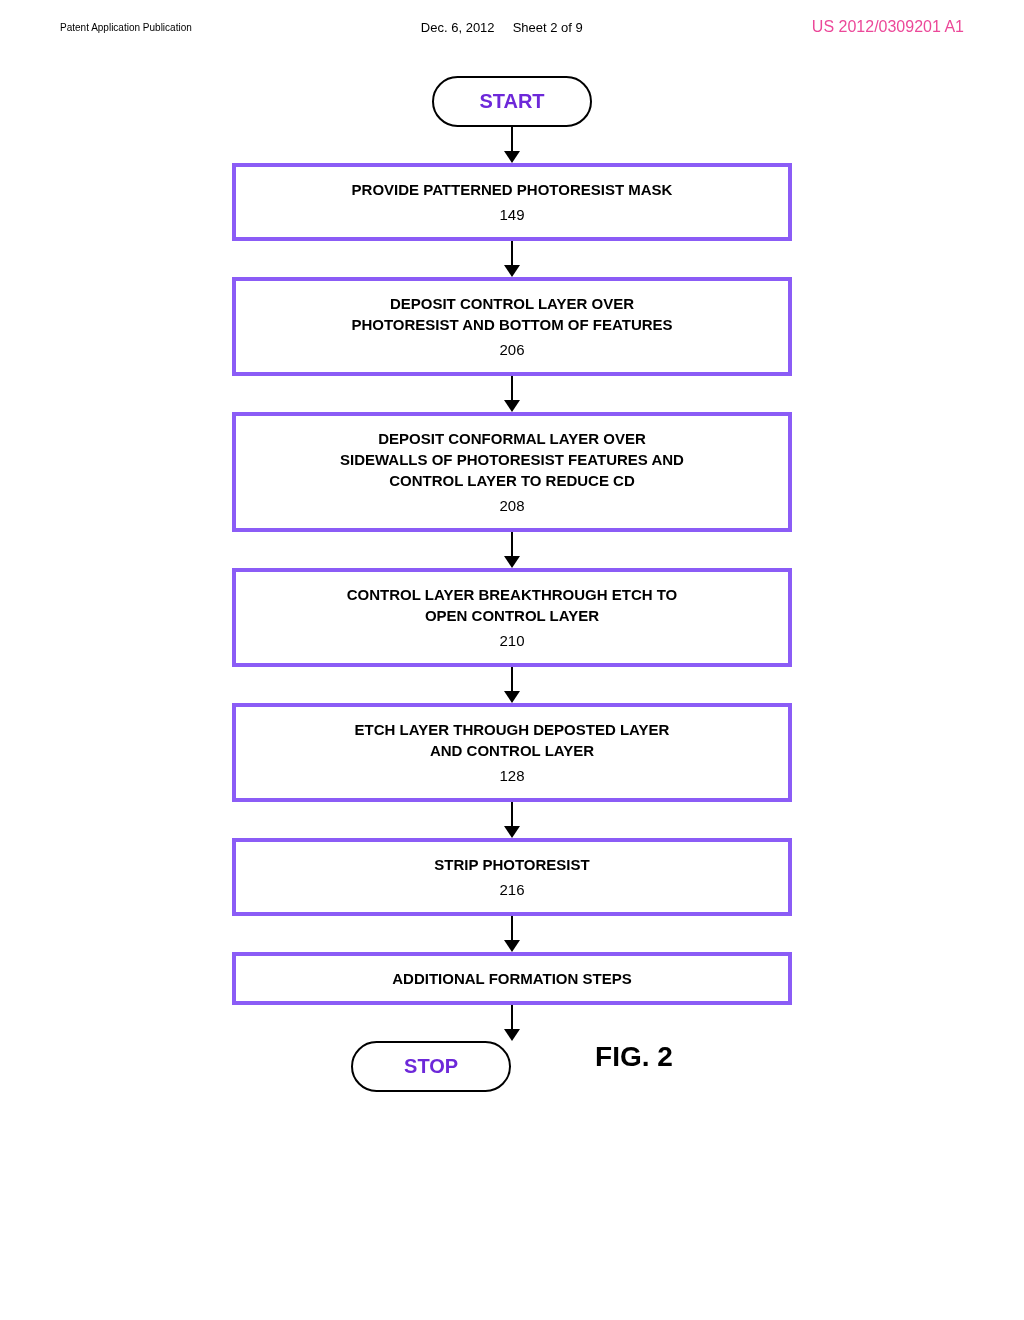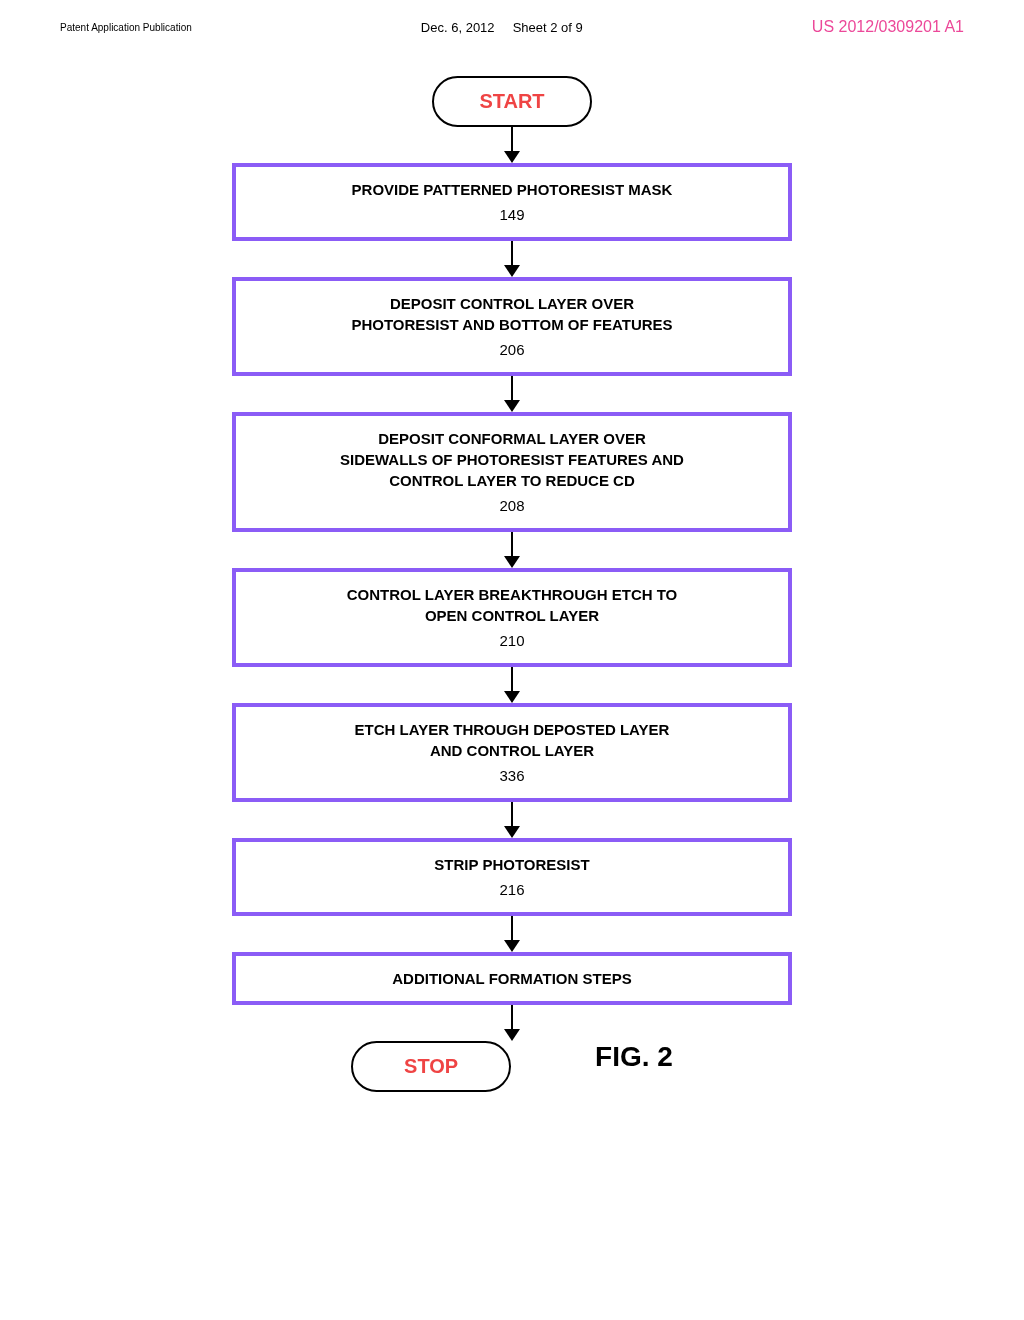--- a/index.html
+++ b/index.html
@@ -51,21 +51,21 @@
       gap: 0;
     }
 
     
     .pill-box {
       border: 2px solid #000;
       border-radius: 30px;
       padding: 12px 40px;
       font-size: 20px;
       font-weight: bold;
-      color: #ef4444;
+      color: #6d28d9;
       background: #fff;
       text-align: center;
       min-width: 160px;
     }
 
     
     .rect-box {
       border: 4px solid #8b5cf6;
       padding: 12px 20px;
       font-size: 15px;
@@ -167,21 +167,21 @@
       <div class="step-number">210</div>
     </div>
 
     <div class="arrow">
       <div class="arrow-line"></div>
       <div class="arrow-head"></div>
     </div>
 
     <div class="rect-box">
       <div>ETCH LAYER THROUGH DEPOSTED LAYER<br>AND CONTROL LAYER</div>
-      <div class="step-number">336</div>
+      <div class="step-number">128</div>
     </div>
 
     <div class="arrow">
       <div class="arrow-line"></div>
       <div class="arrow-head"></div>
     </div>
 
     <div class="rect-box">
       <div>STRIP PHOTORESIST</div>
       <div class="step-number">216</div>

